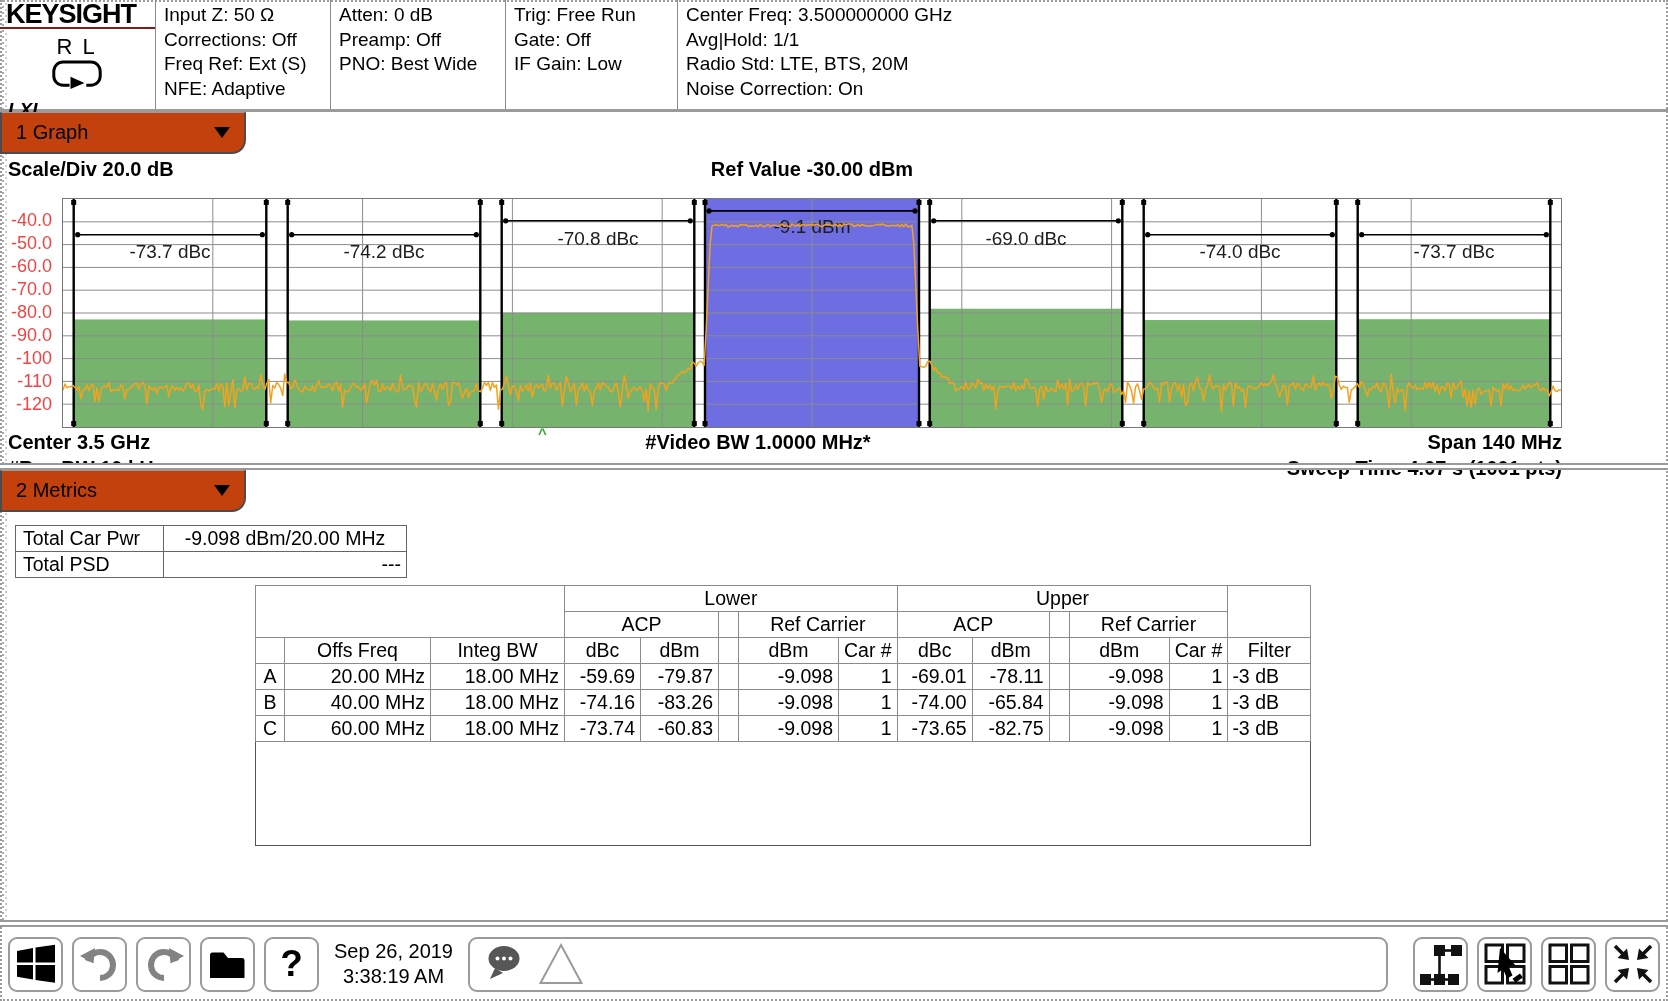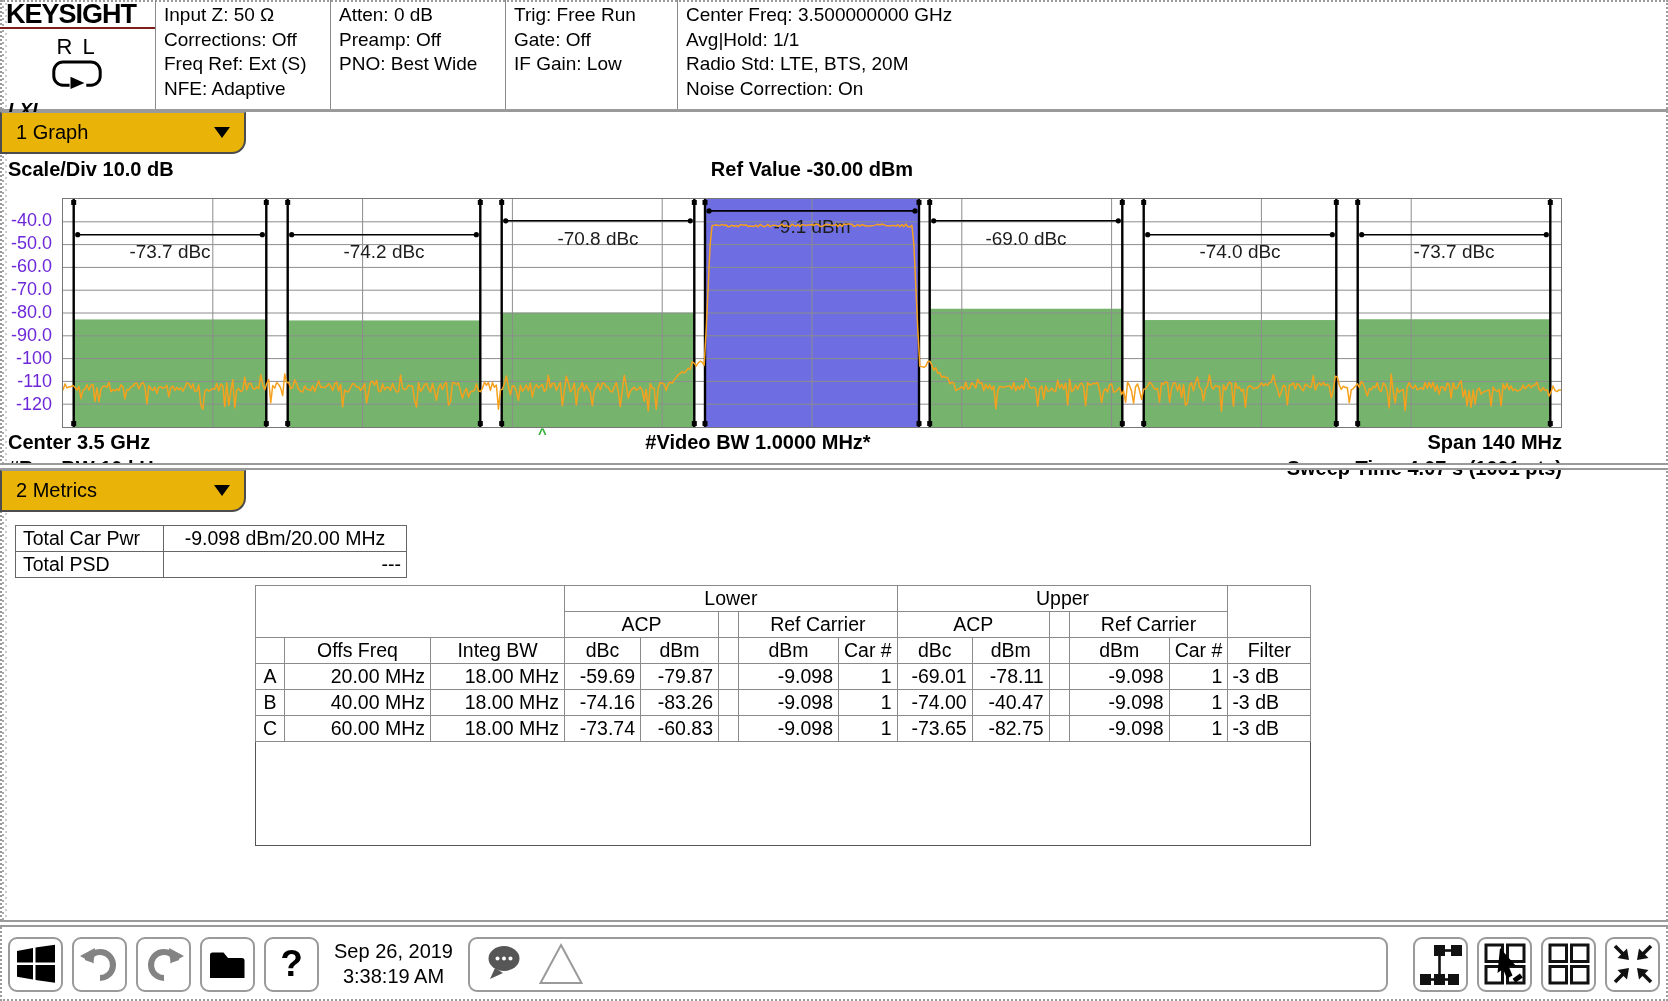--- a/index.html
+++ b/index.html
@@ -22,32 +22,32 @@
   #brand { font-size:27px; font-weight:bold; letter-spacing:-1px; padding:2px 4px 0 6px; border-bottom:2px solid #7f1d1d; }
   #mode-row { display:flex; align-items:center; justify-content:space-between; padding:6px 10px 0 8px;flex-direction:column; }
   #mode-label { font-size:22px; letter-spacing:2px; }
   #lxi { font-size:19px; font-weight:bold; font-style:italic; padding:0 0 2px 8px; margin-top:auto; }
   .hl-orange { color:#f5a800; }
   #col-input { width:180px; } #col-z { width:175px; } #col-atten { width:175px; } #col-trig { width:172px; }
   #col-freq { flex:1; border-right:none; }
 
   
   .tab { position:relative; width:246px; height:42px; border:2px solid #4c4c4c; border-top:1px solid #9a9a9a;
-         border-radius:0 0 14px 0; background:#eab308; display:flex; align-items:center; font-size:20px; padding:0 14px; }
+         border-radius:0 0 14px 0; background:#c2410c; display:flex; align-items:center; font-size:20px; padding:0 14px; }
   .tab .caret-down { margin-left:auto; width:0; height:0; border-left:8px solid transparent; border-right:8px solid transparent; border-top:11px solid #000; }
   #pane-graph { position:absolute; left:0; top:112px; width:1668px; height:358px; }
   #scale-row { position:relative; height:30px; margin-top:2px; }
   #scale-div { position:absolute; left:8px; top:2px; font-size:20px; font-weight:bold; }
   #ref-value { position:absolute; left:812px; top:2px; transform:translateX(-50%); font-size:20px; font-weight:bold; white-space:nowrap; }
 
   #plot-row { position:relative; width:1500px; height:230px; margin:12px 0 0 62px; }
   #plot-svg { position:absolute; inset:0; border:1px solid #777; }
   #plot-svg svg { display:block; width:100%; height:100%; }
   #ylabels { position:absolute; left:-60px; top:0; width:55px; height:100%; }
-  #ylabels span { position:absolute; right:5px; width:50px; text-align:right; font-size:18px; color:#6d28d9; }
+  #ylabels span { position:absolute; right:5px; width:50px; text-align:right; font-size:18px; color:#ef4444; }
   #trace-caret { position:absolute; left:476px; top:227px; color:#2fae2f; font-size:15px; font-weight:bold; }
 
   #axis-lines { position:relative; margin-top:3px; }
   .axl { position:relative; height:26px; font-size:20px; font-weight:bold; }
   .axl .l { position:absolute; left:8px; white-space:nowrap; }
   .axl .c { position:absolute; left:758px; transform:translateX(-50%); white-space:nowrap; }
   .axl .r { position:absolute; right:106px; white-space:nowrap; }
 
   .divider { position:absolute; left:0; width:1668px; height:7px; border-top:2px solid #9a9a9a; border-bottom:2px solid #9a9a9a; background:#fff; }
   #divider1 { top:463px; }
@@ -124,21 +124,21 @@
     <div>Noise Correction: On</div>
   </div>
 </div>
 
 <div id="pane-graph">
   <div class="tab">
     <span>1 Graph</span>
     <span class="caret-down"></span>
   </div>
   <div id="scale-row">
-    <span id="scale-div">Scale/Div 10.0 dB</span>
+    <span id="scale-div">Scale/Div 20.0 dB</span>
     <span id="ref-value">Ref Value -30.00 dBm</span>
   </div>
   <div id="plot-row">
     <div id="ylabels">
         <span style="top: 12px;">-40.0</span>
         <span style="top: 35px;">-50.0</span>
         <span style="top: 58px;">-60.0</span>
         <span style="top: 81px;">-70.0</span>
         <span style="top: 104px;">-80.0</span>
         <span style="top: 127px;">-90.0</span>
@@ -350,21 +350,21 @@
     <tr>
       <td class="ctr">B</td>
       <td class="num">40.00 MHz</td>
       <td class="num">18.00 MHz</td>
       <td class="num">-74.16</td>
       <td class="num">-83.26</td>
       <td></td>
       <td class="num">-9.098</td>
       <td class="num">1</td>
       <td class="num">-74.00</td>
-      <td class="num">-40.47</td>
+      <td class="num">-65.84</td>
       <td></td>
       <td class="num">-9.098</td>
       <td class="num">1</td>
       <td class="lft">-3 dB</td>
     </tr>
     <tr>
       <td class="ctr">C</td>
       <td class="num">60.00 MHz</td>
       <td class="num">18.00 MHz</td>
       <td class="num">-73.74</td>

